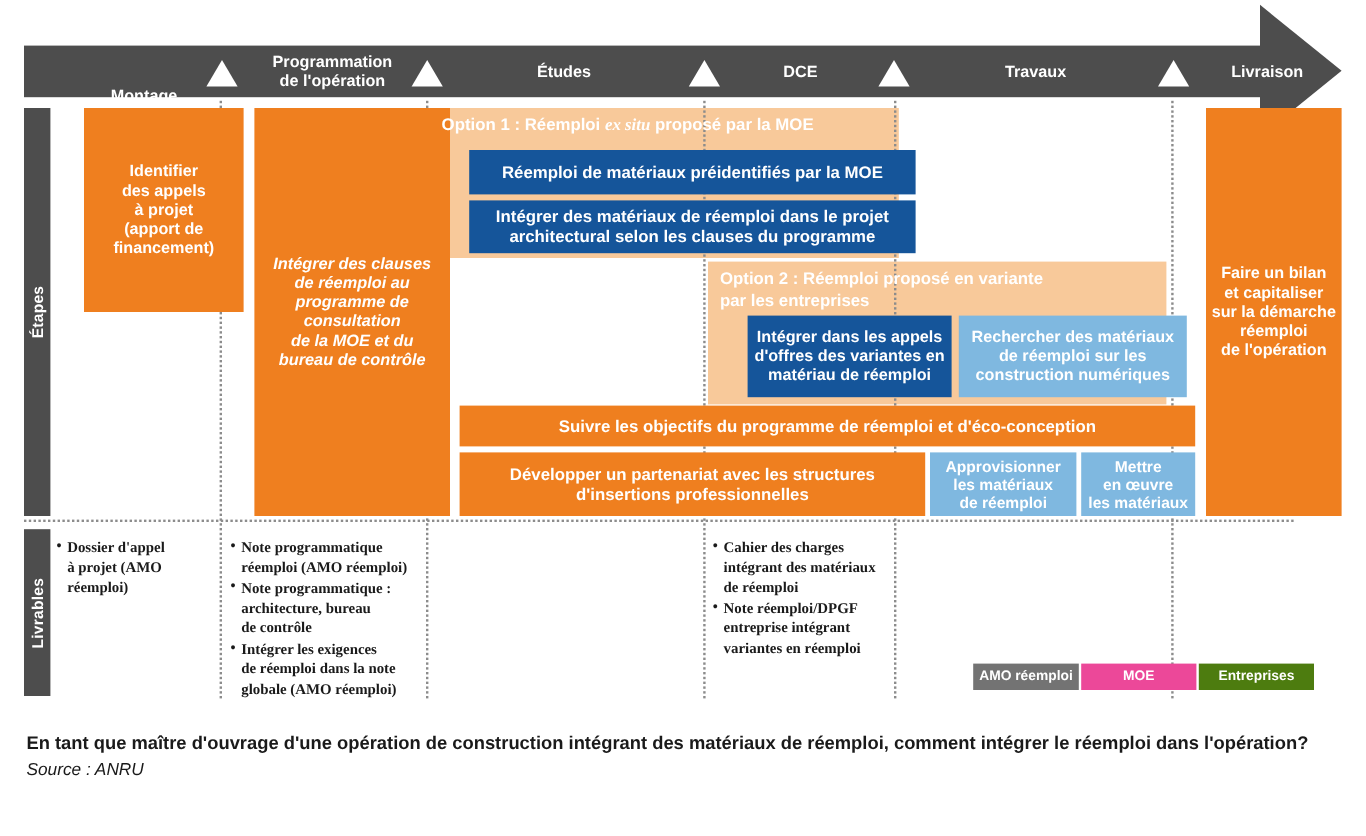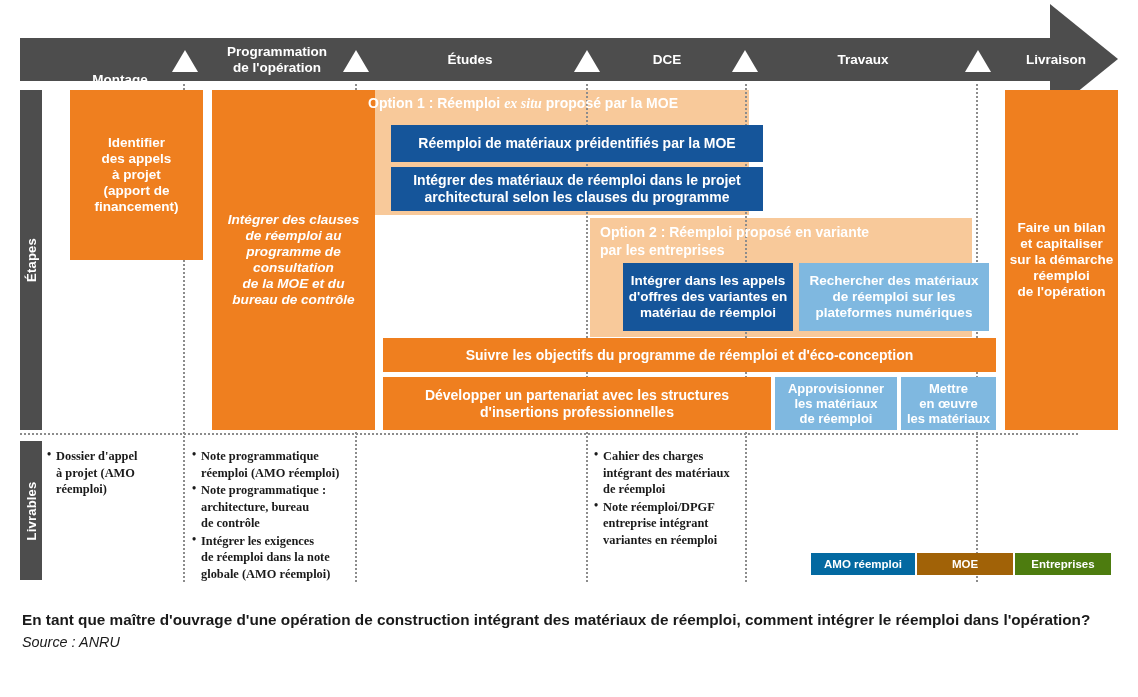--- a/index.html
+++ b/index.html
@@ -53,22 +53,22 @@
   
   .livcol{position:absolute;z-index:3;font-size:12.4px;line-height:1.33;color:#1a1a1a;font-weight:400;}
   .livcol ul{margin:0;padding:0;list-style:none;}
   .livcol li{position:relative;padding-left:9px;margin-bottom:1px;font-weight:600;font-family:Liberation Serif, serif;}
   .livcol li:before{content:"\2022";position:absolute;left:0;top:-1px;font-size:12px;}
 
   
   .legend{position:absolute;left:811px;top:553px;display:flex;gap:2px;z-index:5;}
   .legend .chip{height:22px;display:flex;align-items:center;justify-content:center;
     color:#ffffff;font-size:11.5px;font-weight:700;}
-  .chip-amo{background:#0369a1;width:104px;}
-  .chip-moe{background:#a16207;width:96px;}
+  .chip-amo{background:#737373;width:88px;}
+  .chip-moe{background:#ec4899;width:96px;}
   .chip-ent{background:#4d7c0f;width:96px;}
 
   
   .caption{position:absolute;left:22px;top:610px;width:1104px;z-index:5;}
   .caption .q{font-size:15.3px;font-weight:700;line-height:1.32;color:#1a1a1a;}
   .caption .src{font-size:14.4px;font-style:italic;color:#1a1a1a;margin-top:4px;}
 </style>
 </head>
 <body>
 
@@ -127,21 +127,21 @@
 architectural selon les clauses du programme</div>
 
   <div class="panel" style="left:590px;top:218px;width:382px;height:119px;"></div>
   <div class="panel-title" style="left: 600px; top: 224px; width: 370px; white-space: pre-line;">Option 2 : Réemploi proposé en variante
 par les entreprises</div>
   <div class="box darkblue" style="left: 599px; top: 263px; width: 170px; height: 68px; font-size: 13.5px; white-space: pre-line;">Intégrer dans les appels
 d'offres des variantes en
 matériau de réemploi</div>
   <div class="box lightblue" style="left: 775px; top: 263px; width: 190px; height: 68px; font-size: 13.5px; white-space: pre-line;">Rechercher des matériaux
 de réemploi sur les
-plateformes numériques</div>
+construction numériques</div>
 
   <div class="box orange" style="left:359px;top:338px;width:613px;height:34px;font-size:14px;">Suivre les objectifs du programme de réemploi et d'éco-conception</div>
   <div class="box orange" style="left: 359px; top: 377px; width: 388px; height: 53px; font-size: 14px; white-space: pre-line;">Développer un partenariat avec les structures
 d'insertions professionnelles</div>
   <div class="box lightblue" style="left: 751px; top: 377px; width: 122px; height: 53px; font-size: 13px; white-space: pre-line;">Approvisionner
 les matériaux
 de réemploi</div>
   <div class="box lightblue" style="left: 877px; top: 377px; width: 95px; height: 53px; font-size: 13px; white-space: pre-line;">Mettre
 en œuvre
 les matériaux</div>

